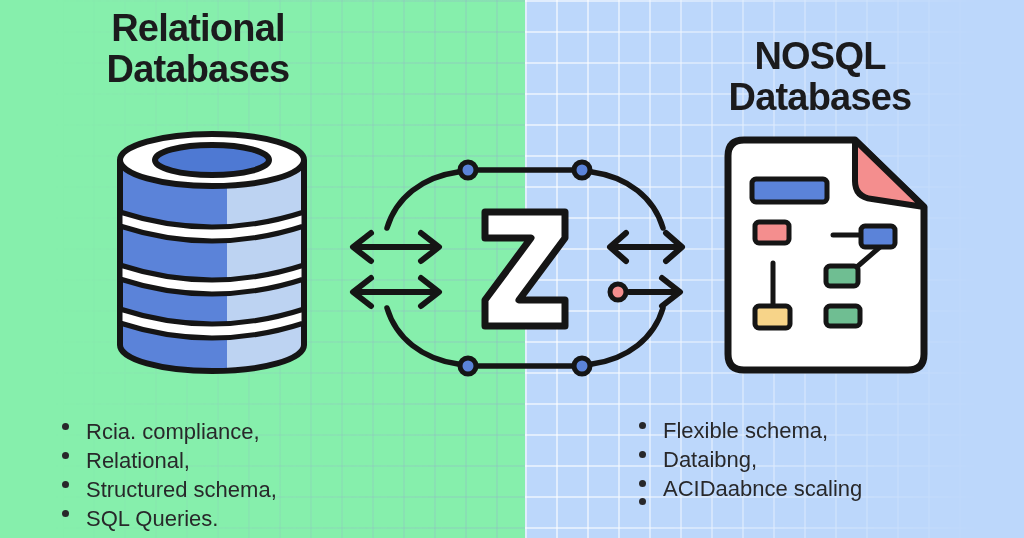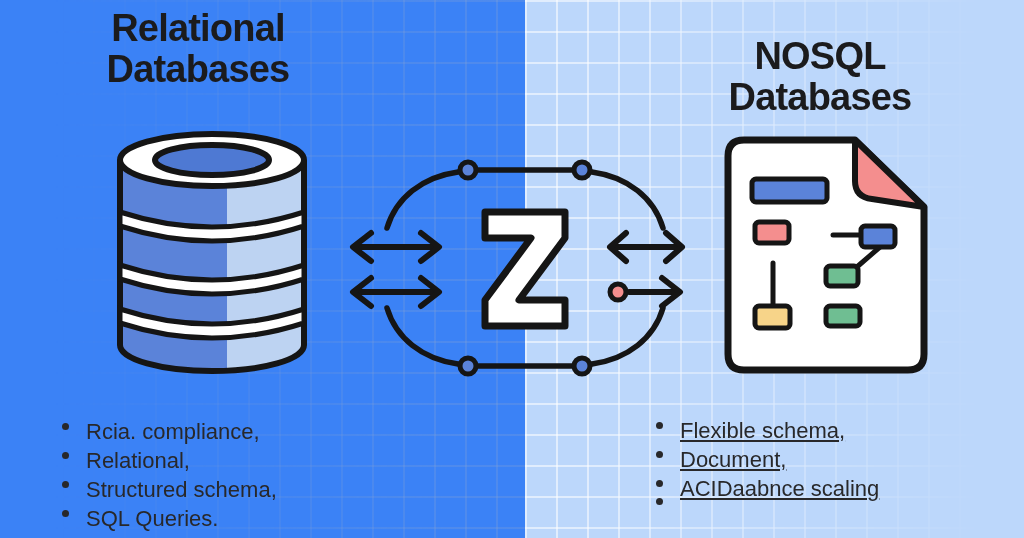--- a/index.html
+++ b/index.html
@@ -1,18 +1,18 @@
 <!DOCTYPE html>
 <html><head>
 <meta charset="utf-8">
 <style>
   html,body{margin:0;padding:0;background:#ffffff;}
   .stage{
     position:relative;width:1024px;height:538px;overflow:hidden;
-    background:#3b82f6;
+    background:#86efac;
     font-family:"Liberation Sans", sans-serif;
   }
   .panel-right{
     position:absolute;left:525px;top:0;width:499px;height:538px;
     background:#bcd7fb;
   }
   .grid{position:absolute;top:0;height:538px;pointer-events:none;}
   .grid-left{
     left:0;width:525px;
     background:
@@ -35,21 +35,21 @@
     font-size:38px;line-height:41px;font-weight:700;letter-spacing:-0.8px;
   }
   .heading-left{left:30px;}
   .heading-right{left:652px;margin-top:28px;}
   .icon-abs{position:absolute;}
   .feature-list{
     position:absolute;margin:0;padding:0;list-style:none;
     color:#28282a;font-size:22px;line-height:29px;
   }
   .list-left{left:62px;top:417px;width:360px;}
-  .list-right{left:656px;top:416px;width:340px;text-decoration:underline;}
+  .list-right{left:639px;top:416px;width:340px;}
   .feature-list li{display:flex;align-items:flex-start;margin:0;padding:0;}
   .bullet-dot{
     width:7px;height:7px;border-radius:50%;background:#28282a;
     flex:0 0 7px;margin-right:17px;position:relative;top:-5px;align-self:center;
   }
 </style>
 </head>
 <body>
 
 <div class="stage">
@@ -154,21 +154,21 @@
     </li>
   </ul>
 
   <ul class="feature-list list-right">
     <li>
       <span class="bullet-dot"></span>
       <span>Flexible schema,</span>
     </li>
     <li>
       <span class="bullet-dot"></span>
-      <span>Document,</span>
+      <span>Dataibng,</span>
     </li>
     <li>
       <span class="bullet-dot"></span>
       <span>ACIDaabnce scaling</span>
     </li>
     <li>
       <span class="bullet-dot"></span>
     </li>
   </ul>
 

